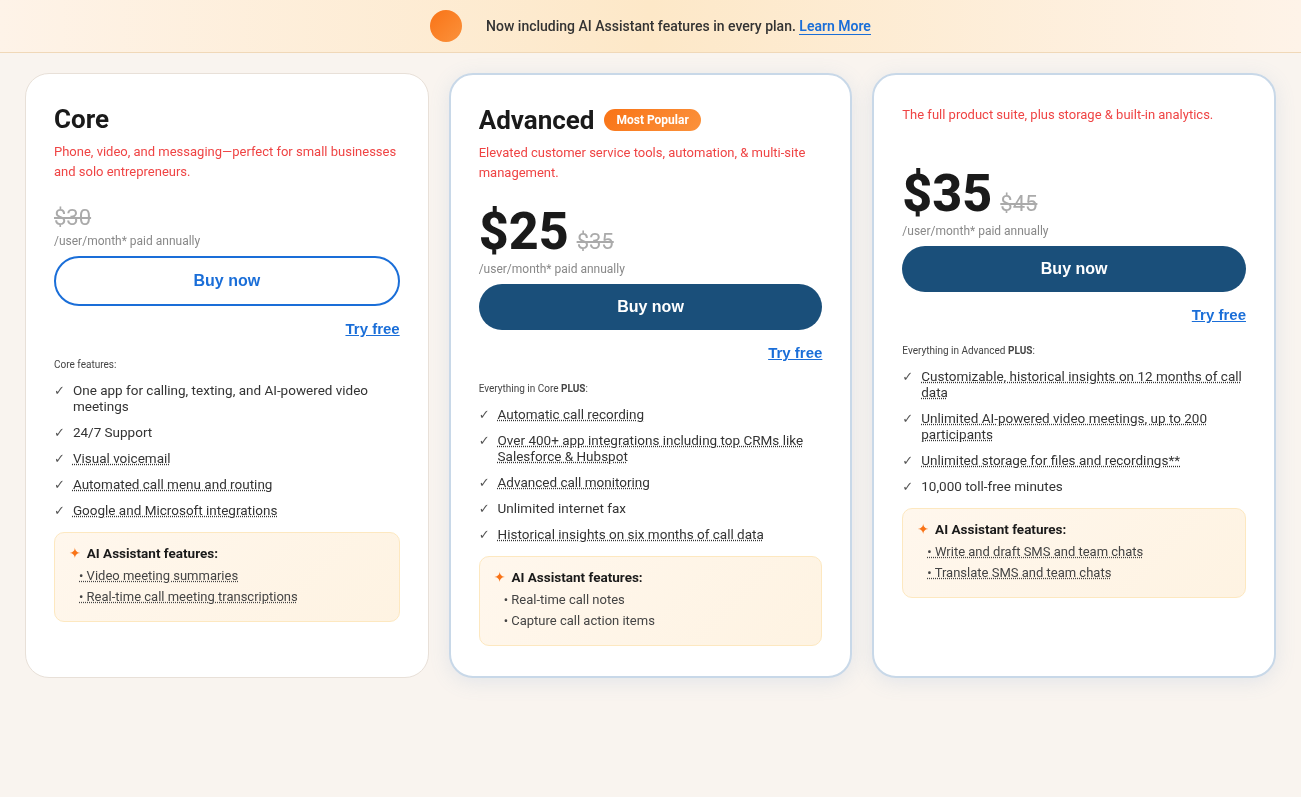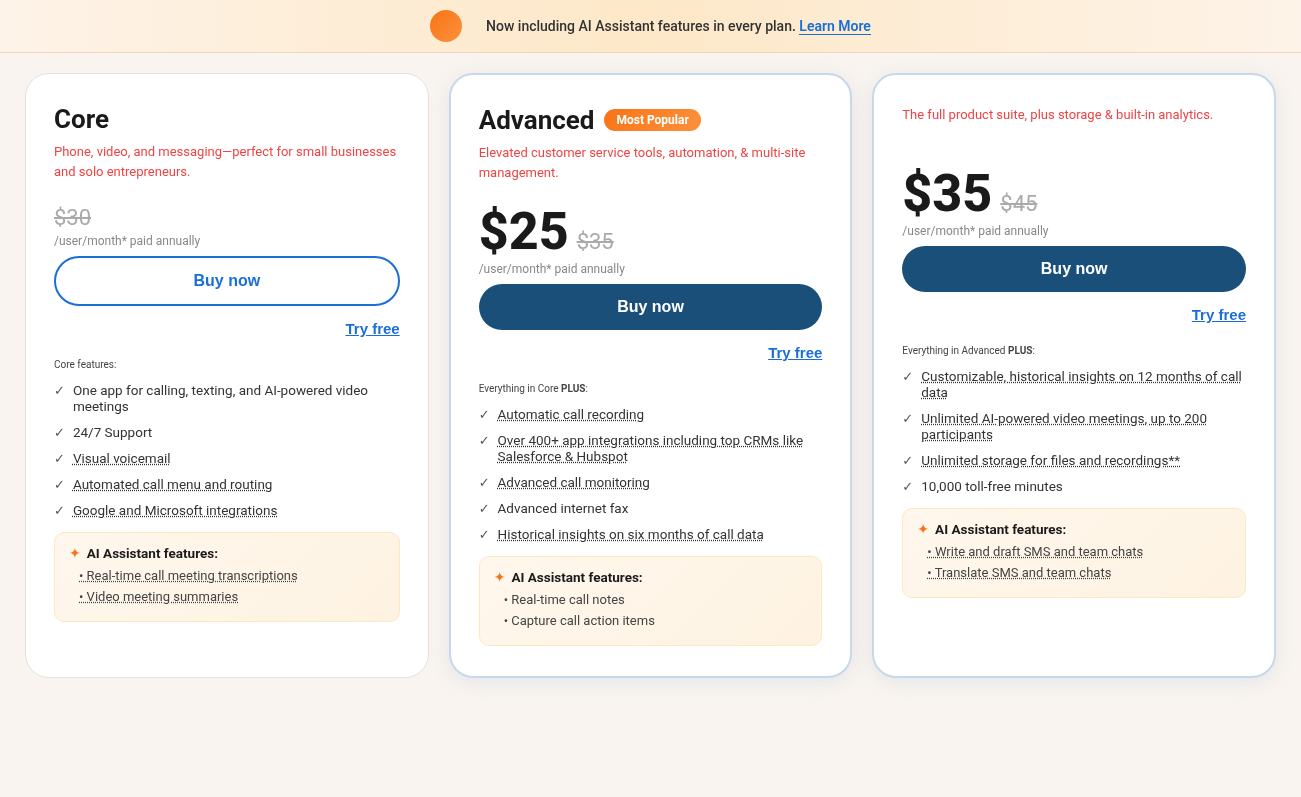--- a/index.html
+++ b/index.html
@@ -247,41 +247,41 @@
         <span class="check-icon">✓</span>
         <span class="feature-link">Automated call menu and routing</span>
       </div><div class="feature-item">
         <span class="check-icon">✓</span>
         <span class="feature-link">Google and Microsoft integrations</span>
       </div><div class="ai-box">
         <div class="ai-box-header">
           <span class="ai-star">✦</span>
           <span class="ai-box-title">AI Assistant features:</span>
         </div>
+        <div class="ai-box-item"><span class="ai-item-link">• Video meeting summaries</span></div>
         <div class="ai-box-item"><span class="ai-item-link">• Real-time call meeting transcriptions</span></div>
-        <div class="ai-box-item"><span class="ai-item-link">• Video meeting summaries</span></div>
       </div></div>
     <div class="plan-card featured"><div class="plan-header">
         <div class="plan-name">Advanced</div>
         <span class="popular-badge">Most Popular</span>
       </div><div class="plan-desc">Elevated customer service tools, automation, &amp; multi-site management.</div><div class="price-row">
     <span class="price-main">$25</span>
     <span class="price-old">$35</span>
   </div><div class="price-period">/user/month* paid annually</div><button class="btn-buy btn-buy-filled">Buy now</button><button class="btn-try-free">Try free</button><div class="features-header">Everything in Core <strong>PLUS</strong>:</div><div class="feature-item">
         <span class="check-icon">✓</span>
         <span class="feature-link">Automatic call recording</span>
       </div><div class="feature-item">
         <span class="check-icon">✓</span>
         <span class="feature-link">Over 400+ app integrations including top CRMs like Salesforce &amp; Hubspot</span>
       </div><div class="feature-item">
         <span class="check-icon">✓</span>
         <span class="feature-link">Advanced call monitoring</span>
       </div><div class="feature-item">
         <span class="check-icon">✓</span>
-        <span>Advanced internet fax</span>
+        <span>Unlimited internet fax</span>
       </div><div class="feature-item">
         <span class="check-icon">✓</span>
         <span class="feature-link">Historical insights on six months of call data</span>
       </div><div class="ai-box">
         <div class="ai-box-header">
           <span class="ai-star">✦</span>
           <span class="ai-box-title">AI Assistant features:</span>
         </div>
         <div class="ai-box-item">• Real-time call notes</div>
         <div class="ai-box-item">• Capture call action items</div>

